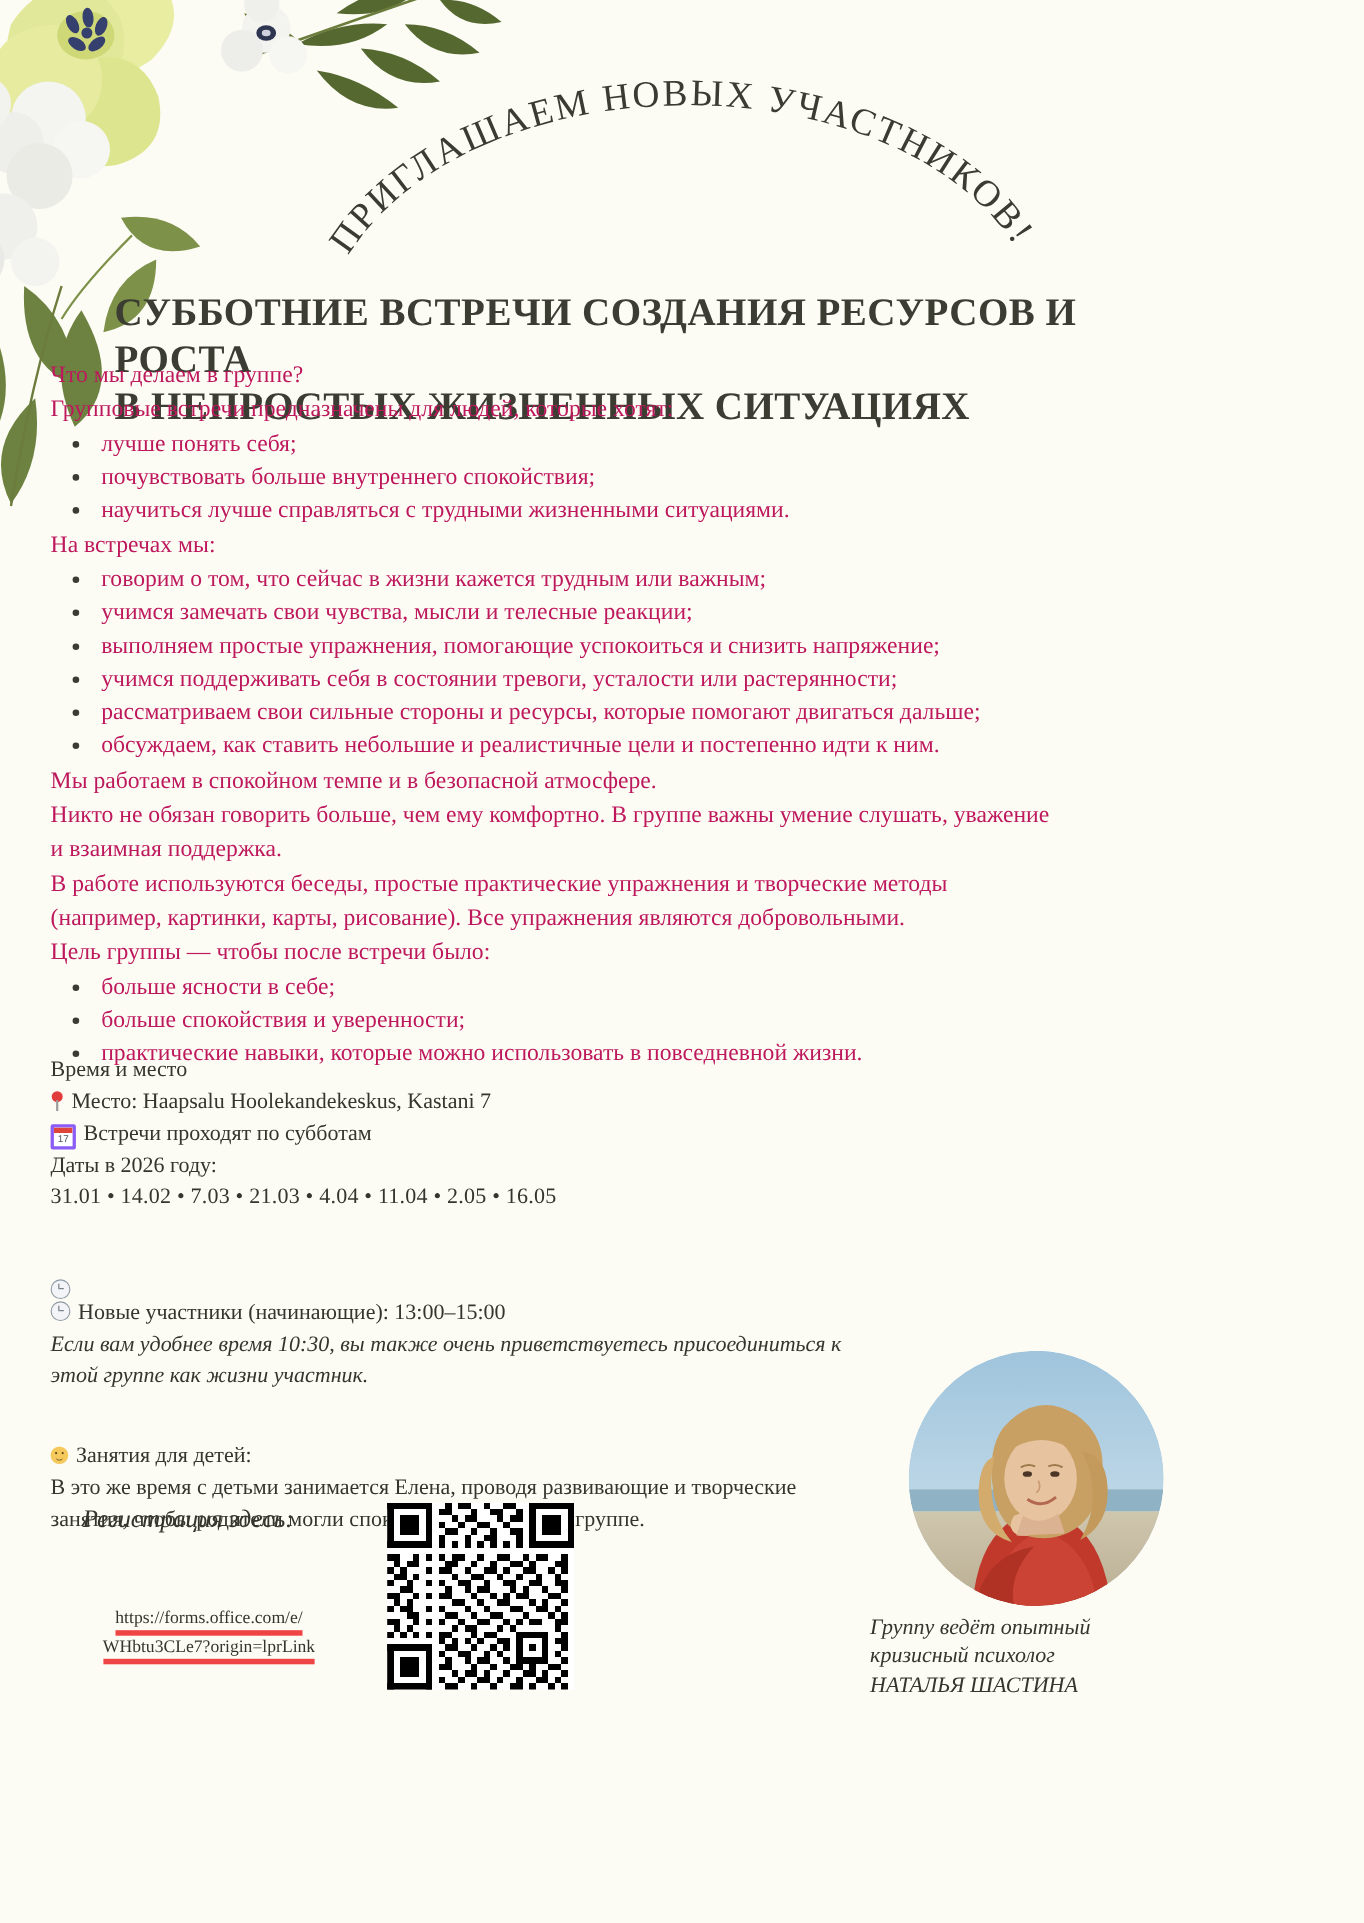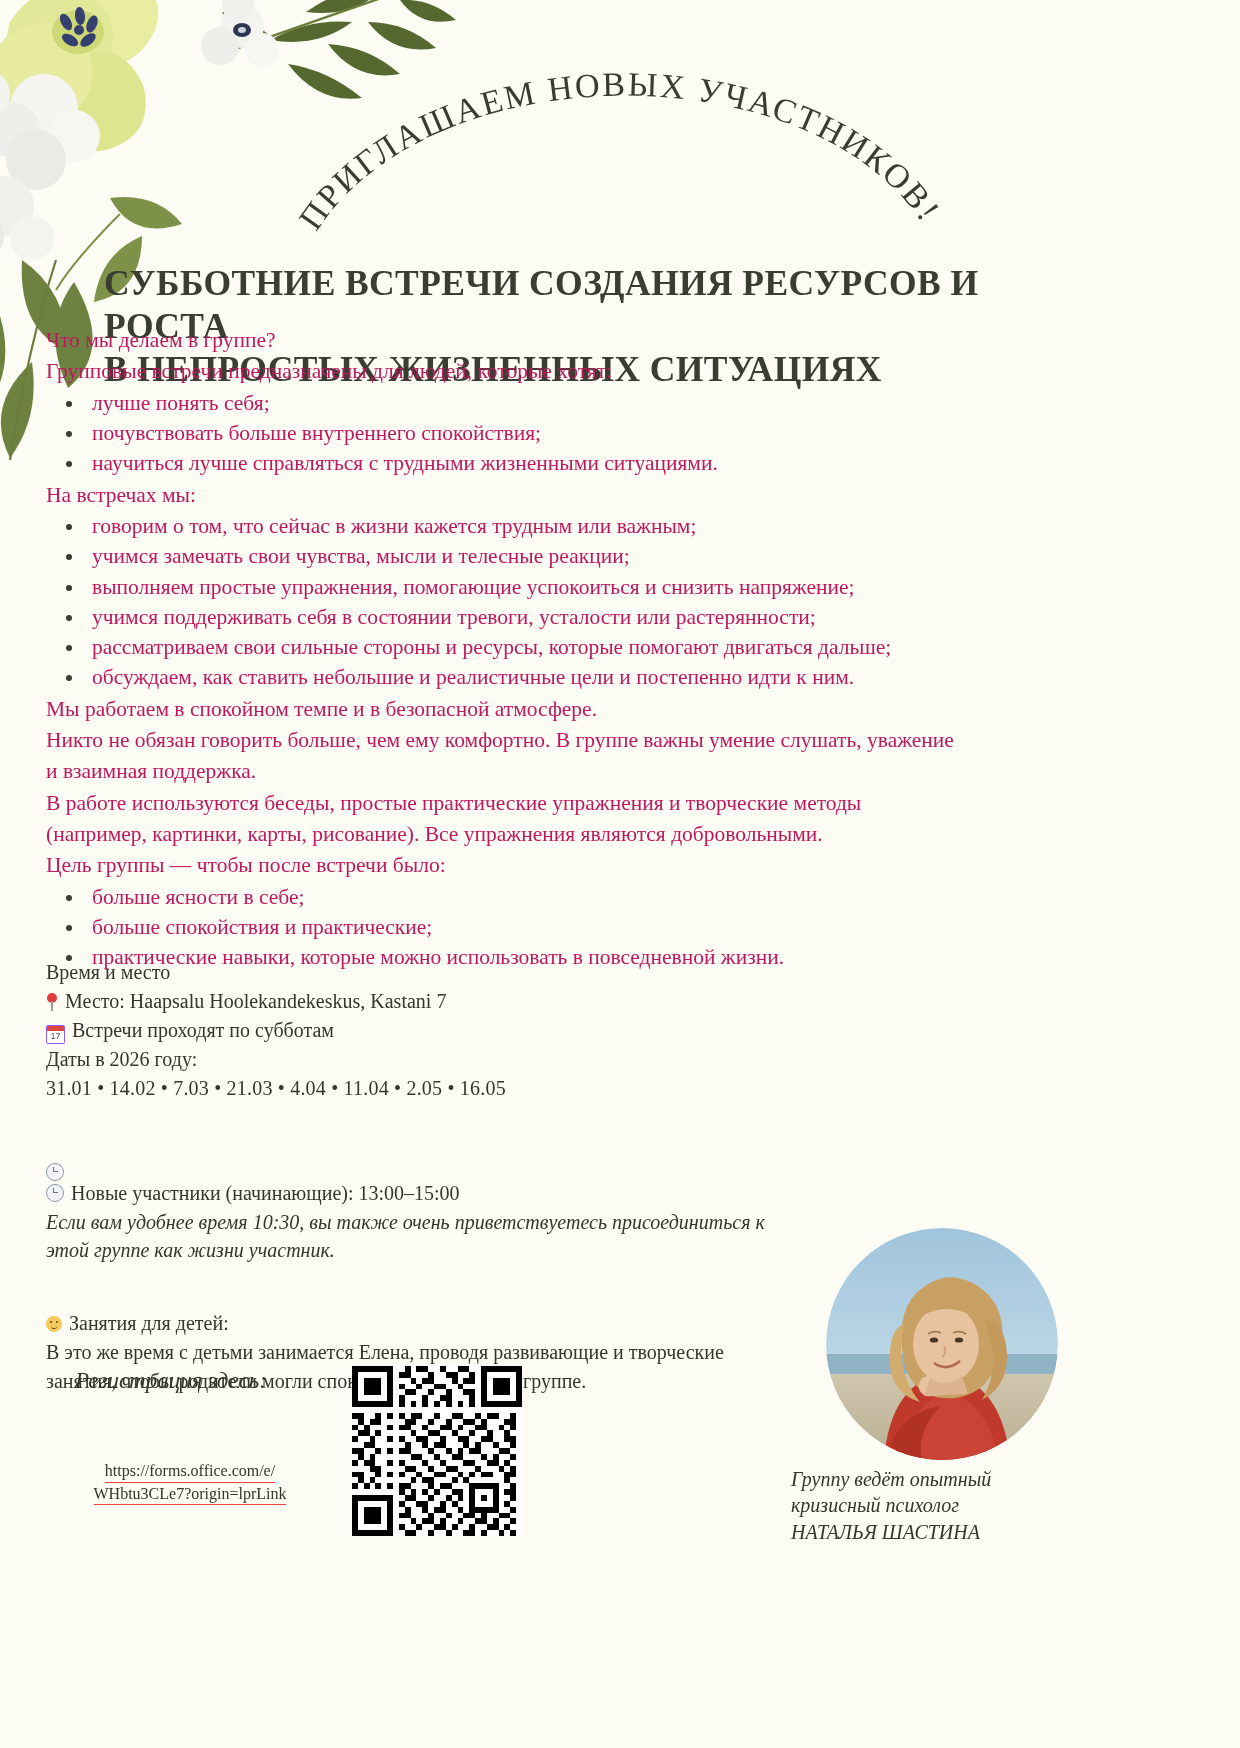--- a/index.html
+++ b/index.html
@@ -134,21 +134,21 @@
     position: absolute;
     left: 5px; top: 8px;
     width: 2px; height: 10px;
     background: #9c9c9c;
   }
 
   .cal-icon {
     display: inline-block;
     width: 17px; height: 17px;
     background: #fff;
-    border: 1px solid #8b5cf6;
+    border: 3px solid #8b5cf6;
     border-radius: 2px;
     position: relative;
     flex: 0 0 auto;
     transform: translateY(2px);
     font-size: 8px;
     text-align: center;
     color: #4a5560;
     overflow: hidden;
   }
   .cal-icon .cal-top {
@@ -241,21 +241,21 @@
     left: 60px;
     top: 1460px;
     width: 260px;
     text-align: center;
     font-size: 16px;
     line-height: 1.35;
     color: #34352d;
     z-index: 4;
   }
   .reg-url span {
-    border-bottom: 1px solid #ef4444;
+    border-bottom: 5px solid #ef4444;
     display: inline-block;
   }
 
   
   .qr {
     position: absolute;
     left: 352px;
     top: 1366px;
     width: 170px;
     height: 170px;
@@ -403,21 +403,21 @@
     </ul>
 
     <p class="para">Мы работаем в спокойном темпе и в безопасной атмосфере.</p>
     <p class="para">Никто не обязан говорить больше, чем ему комфортно. В группе важны умение слушать, уважение</p>
     <p class="para">и взаимная поддержка.</p>
     <p class="para">В работе используются беседы, простые практические упражнения и творческие методы</p>
     <p class="para">(например, картинки, карты, рисование). Все упражнения являются добровольными.</p>
     <p class="para">Цель группы — чтобы после встречи было:</p>
     <ul class="bullets">
       <li>больше ясности в себе;</li>
-      <li>больше спокойствия и практические;</li>
+      <li>больше спокойствия и уверенности;</li>
       <li>практические навыки, которые можно использовать в повседневной жизни.</li>
     </ul>
   </div>
 
   <div class="tp-block">
     <div class="tp-line">
       <span>Время и место</span>
     </div>
 
     <div class="tp-line">

